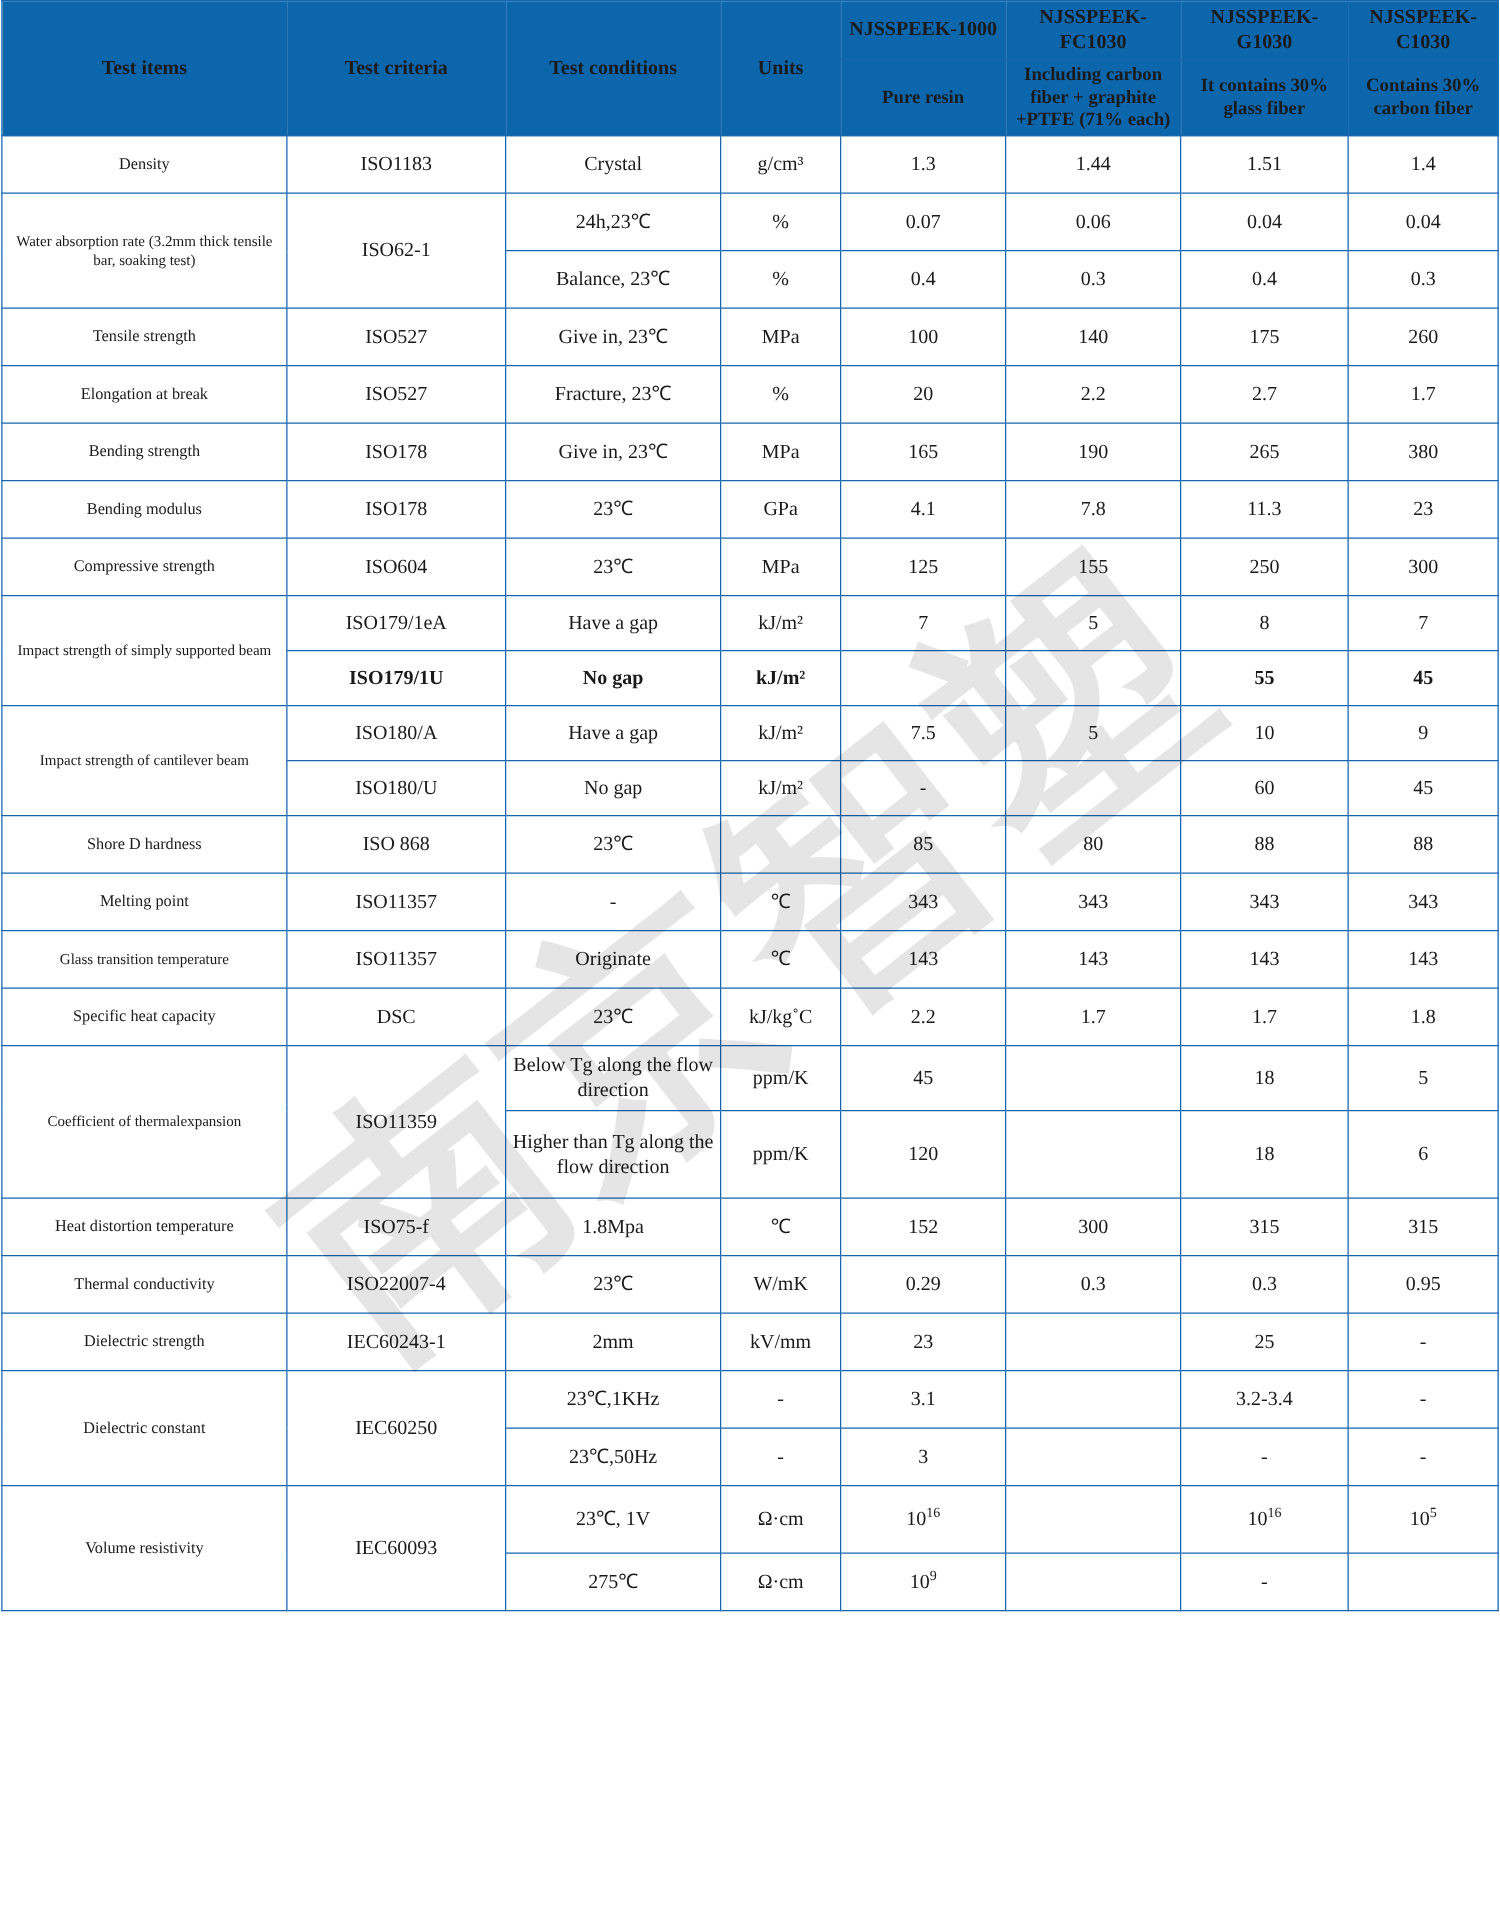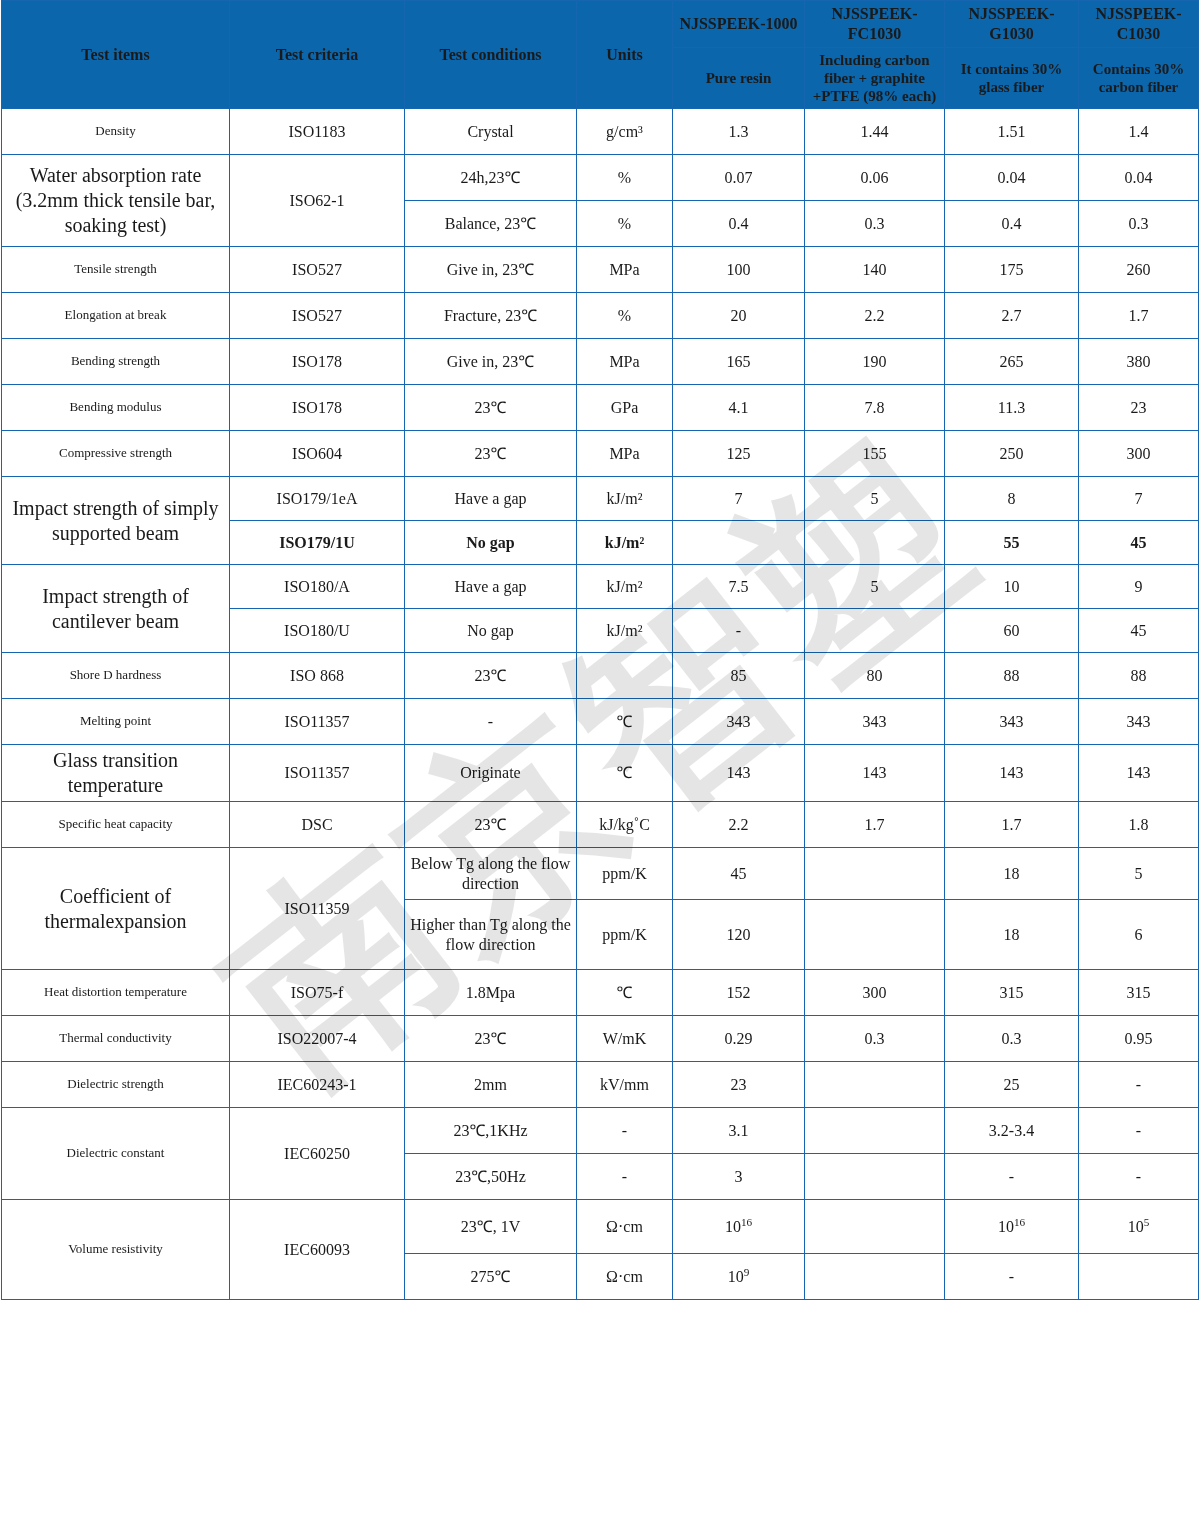--- a/index.html
+++ b/index.html
@@ -63,21 +63,21 @@
     font-size: 16px;
   }
   thead th.prodsub {
     font-size: 15px;
     line-height: 1.2;
   }
   tbody td.itm {
     font-size: 13px;
   }
   tbody td.small {
-    font-size: 20px;
+    font-size: 12px;
   }
   .col1 { width: 228px; }
   .col2 { width: 175px; }
   .col3 { width: 172px; }
   .col4 { width: 96px; }
   .col5 { width: 132px; }
   .col6 { width: 140px; }
   .col7 { width: 134px; }
   .col8 { width: 120px; }
   sup { font-size: 70%; vertical-align: super; line-height: 0; }
@@ -106,21 +106,21 @@
       <th rowspan="2">Test criteria</th>
       <th rowspan="2">Test conditions</th>
       <th rowspan="2">Units</th>
       <th class="prod">NJSSPEEK-1000</th>
       <th class="prod">NJSSPEEK-FC1030</th>
       <th class="prod">NJSSPEEK-G1030</th>
       <th class="prod">NJSSPEEK-C1030</th>
     </tr>
     <tr>
       <th class="prodsub">Pure resin</th>
-      <th class="prodsub">Including carbon fiber + graphite +PTFE (98% each)</th>
+      <th class="prodsub">Including carbon fiber + graphite +PTFE (71% each)</th>
       <th class="prodsub">It contains 30% glass fiber</th>
       <th class="prodsub">Contains 30% carbon fiber</th>
     </tr>
   </thead>
   <tbody id="tbody">
       <tr style="height: 46px;">
         <td class="itm" rowspan="1">Density</td>
         <td rowspan="1">ISO1183</td>
         <td>Crystal</td>
         <td>g/cm³</td>

